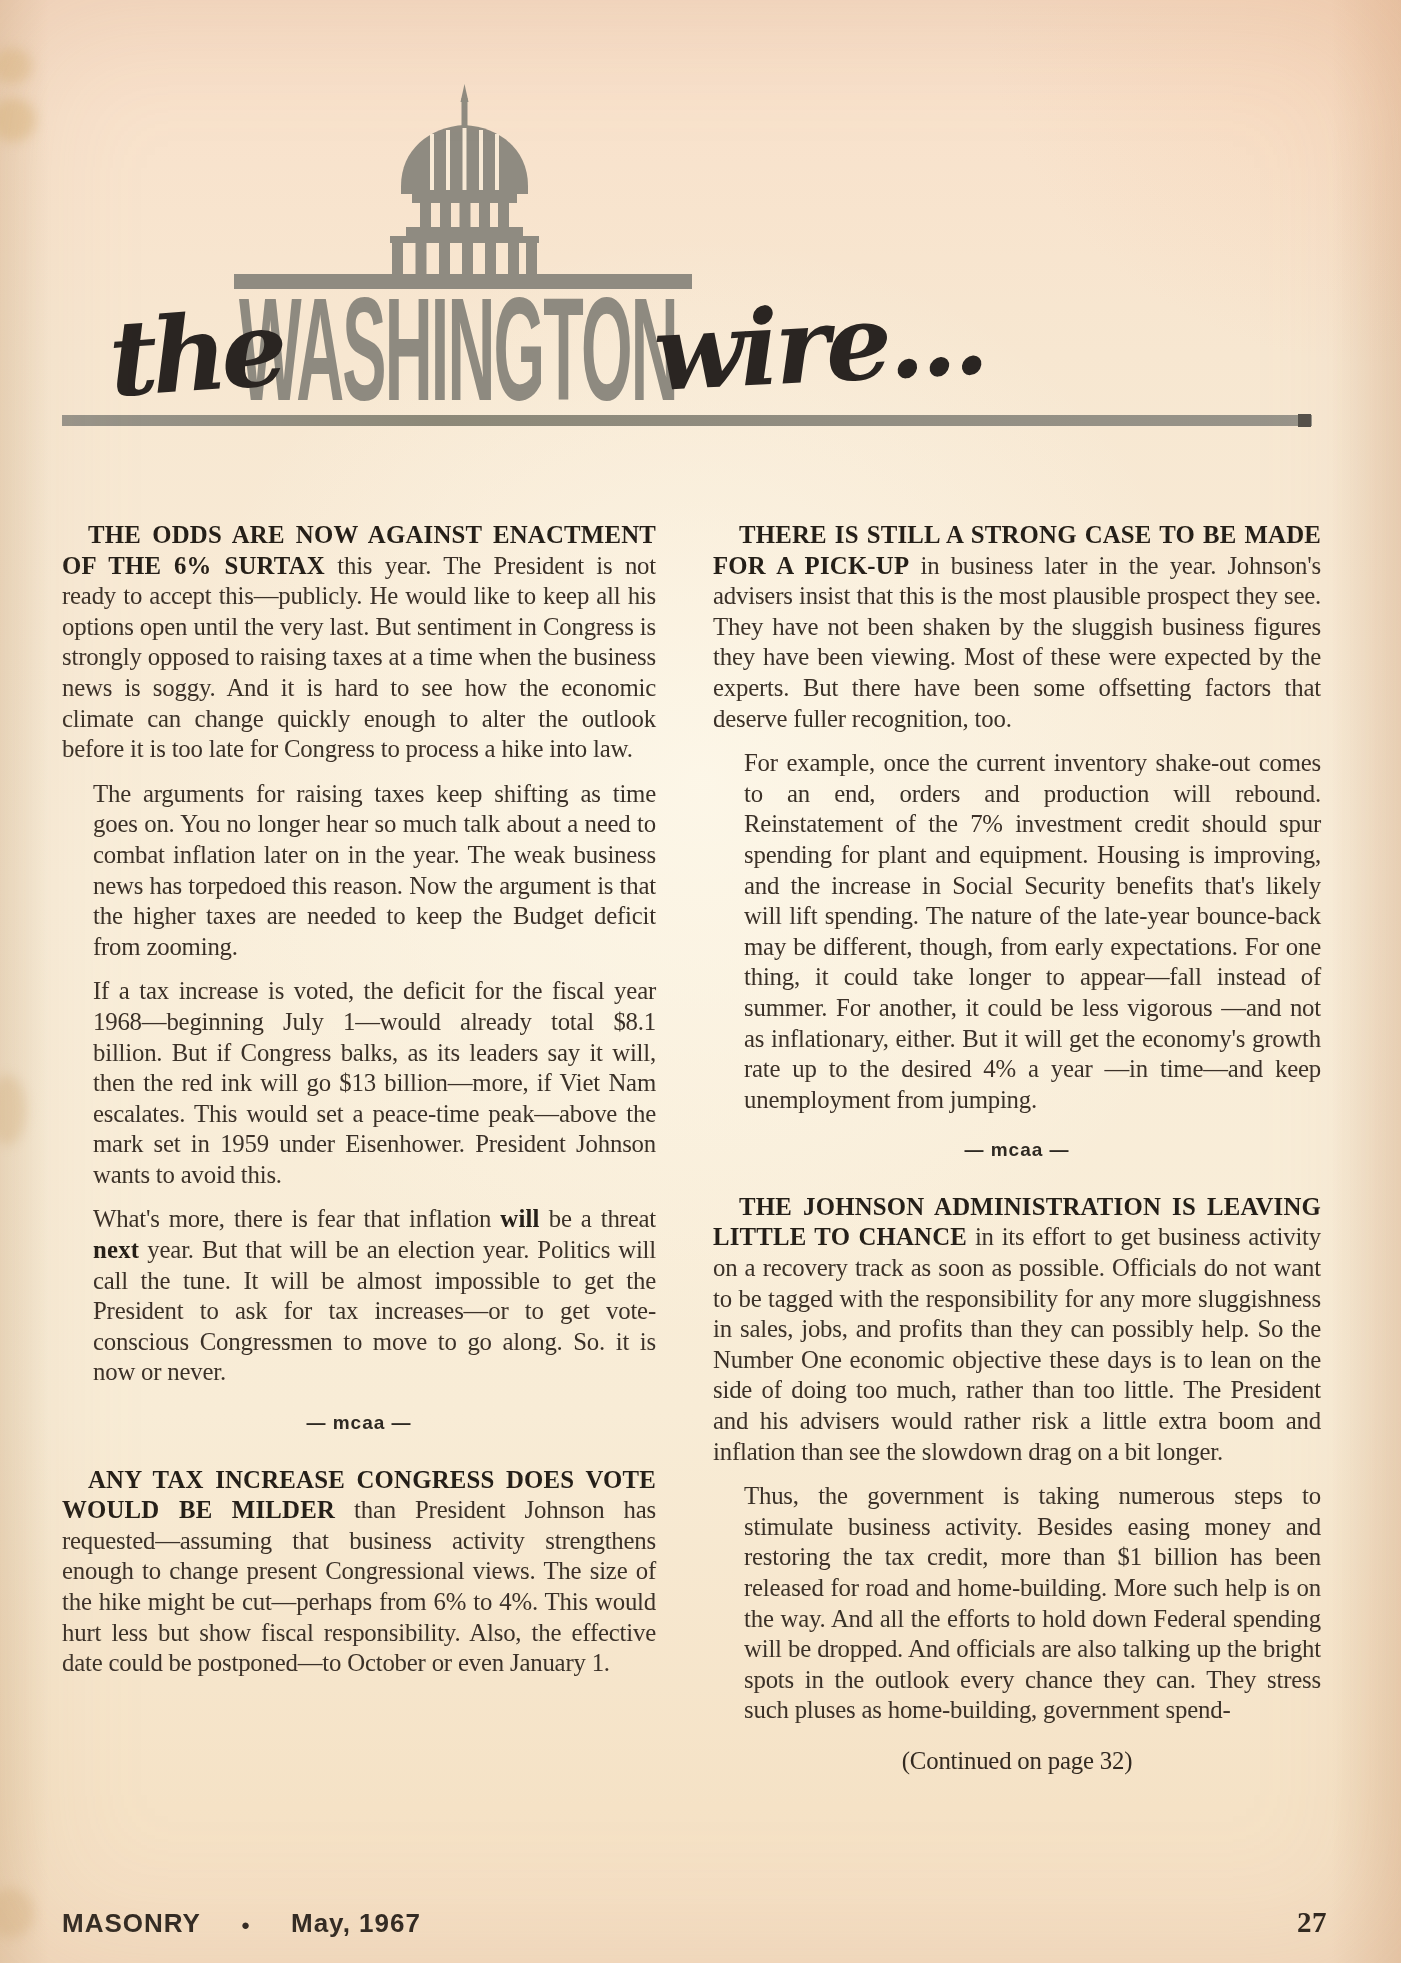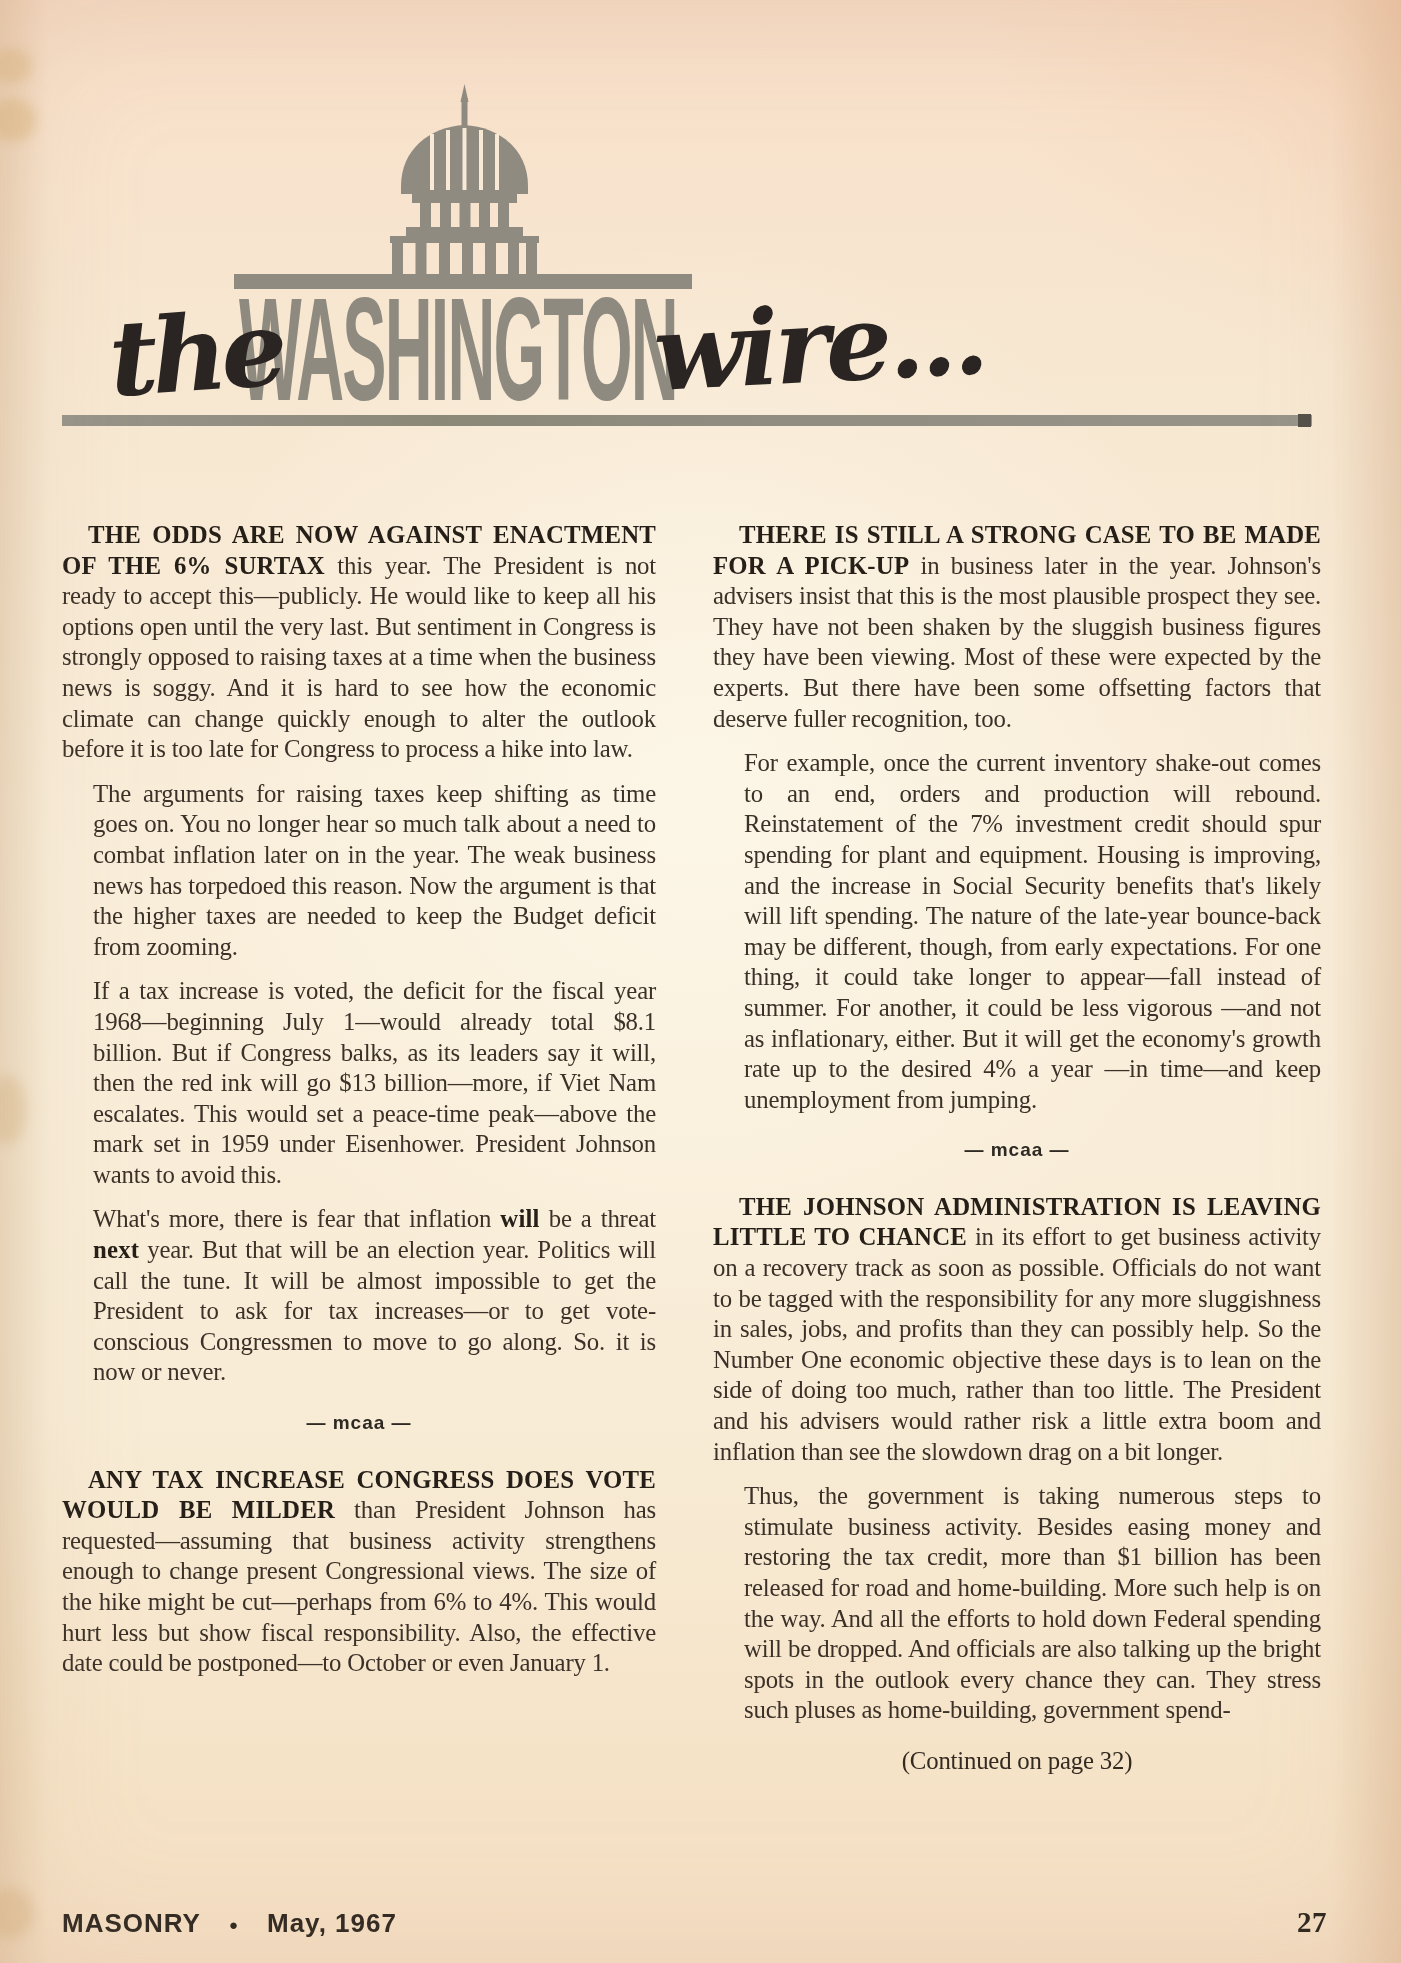--- a/index.html
+++ b/index.html
@@ -57,21 +57,21 @@
     font-size:19px;color:#2e2922;letter-spacing:1px;
   }
   .continued{
     margin:20px 0 0 0;text-align:center;color:#332a21;
     font-size:24.8px;
   }
 
   #footer{
     position:absolute;left:62px;top:1908px;
     font-family:"Liberation Sans", sans-serif;font-weight:bold;color:#2c2620;
-    display:flex;align-items:center;gap:28px;font-size:26px;letter-spacing:1px;
+    display:flex;align-items:center;gap:40px;font-size:26px;letter-spacing:1px;
   }
   #footer .bullet{font-size:15px;position:relative;top:1px;}
   #page-number{
     position:absolute;right:74px;top:1906px;
     font-family:Liberation Serif, serif;font-weight:bold;
     font-size:29px;color:#27211b;letter-spacing:0.5px;
   }
 </style>
 </head>
 <body>

